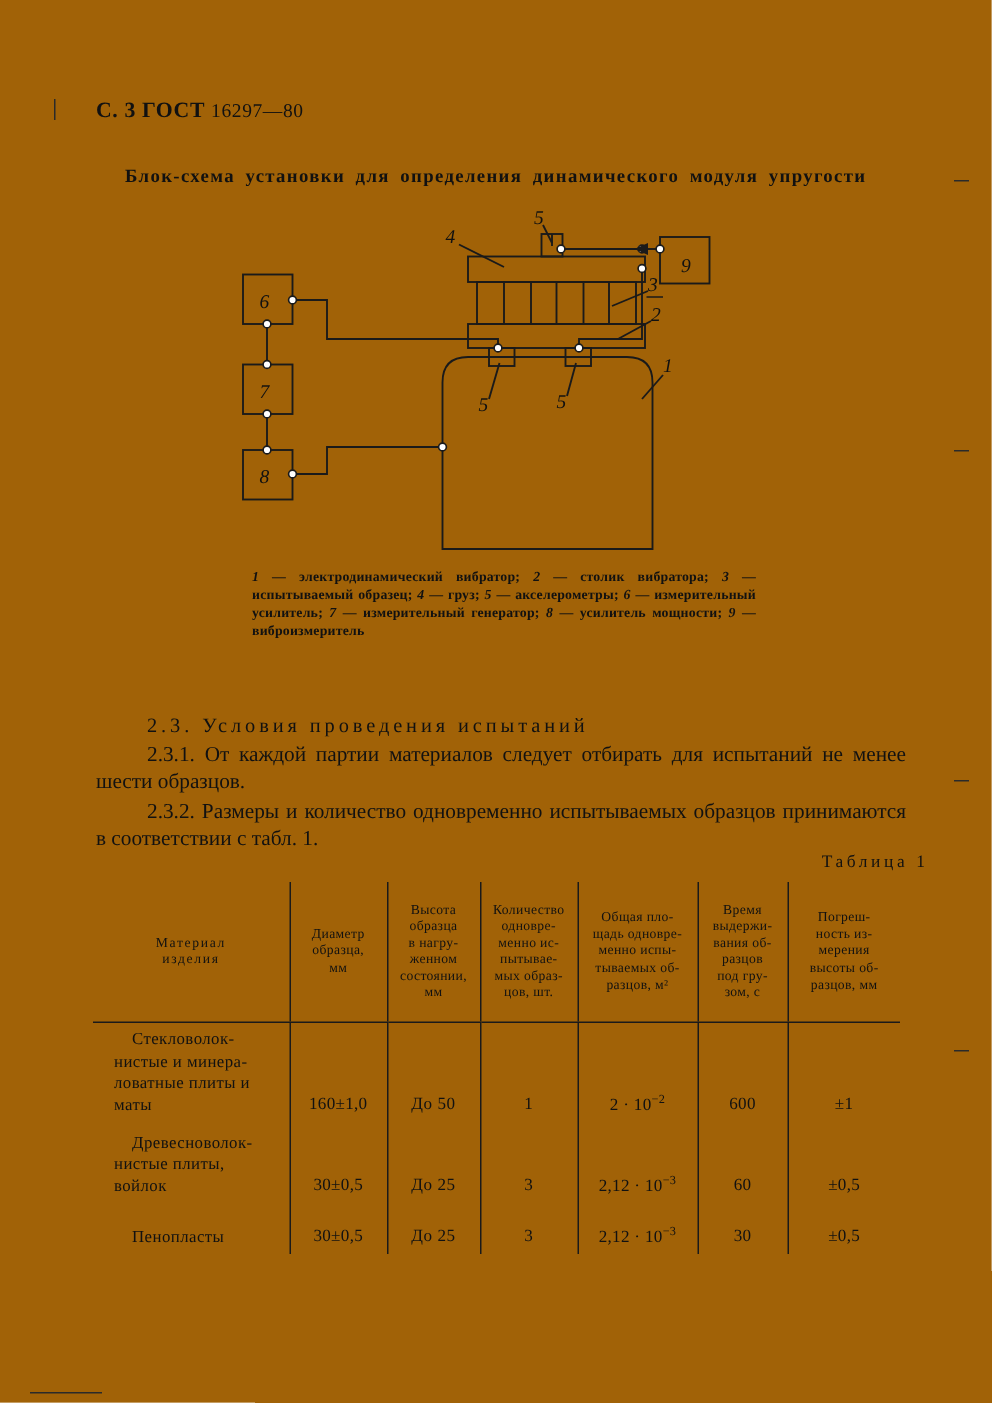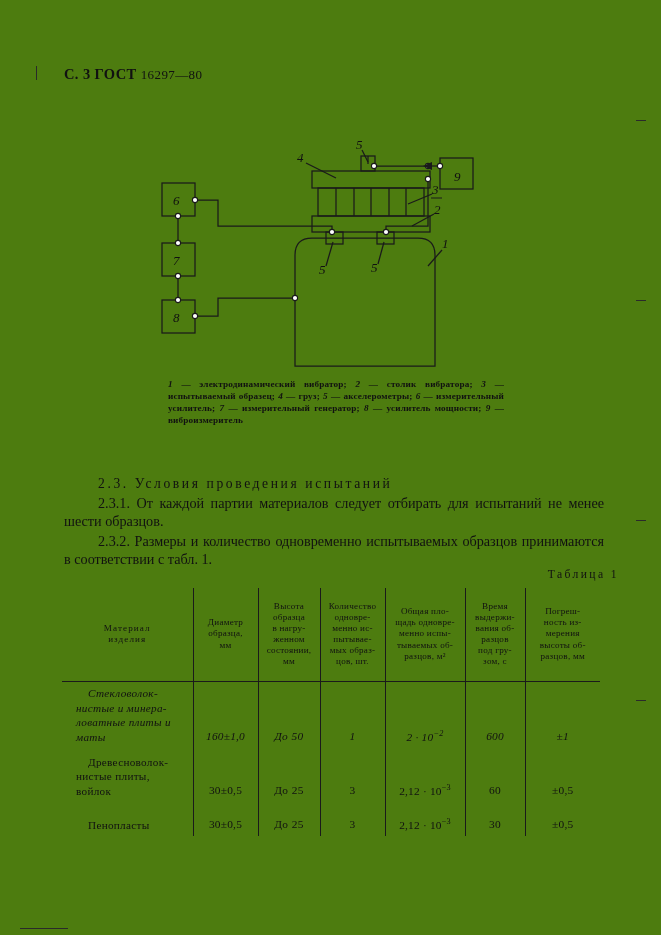--- a/index.html
+++ b/index.html
@@ -11,21 +11,21 @@
     width: 661px;
     height: 935px;
     position: relative;
     font-family: "Liberation Serif", serif;
     color: #111111;
     overflow: hidden;
   }
   .page {
     position: absolute;
     inset: 0;
-    background: #4d7c0f;
+    background: #a16207;
   }
 
   
   .page-header {
     position: absolute;
     left: 64px;
     top: 66px;
     font-size: 14.5px;
     letter-spacing: 0.4px;
     white-space: nowrap;
@@ -157,21 +157,21 @@
   }
   .tbl tbody td:first-child { border-left: none; }
   .tbl tbody td.matcell {
     text-align: left;
     padding-left: 14px;
     padding-right: 2px;
     font-size: 11.2px;
     letter-spacing: 0.3px;
   }
   .tbl tbody td.matcell .ind { display: block; text-indent: 12px; }
-  .tbl tbody tr.tall td { height: 56px; font-style: italic; }
+  .tbl tbody tr.tall td { height: 56px; }
   .tbl tbody tr.mid td  { height: 46px; }
   .tbl tbody tr.short td{ height: 26px; }
   .tbl sup { font-size: 0.72em; vertical-align: super; }
   .tbl .dotop { letter-spacing: 0.4px; }
 </style>
 </head>
 <body>
 
 <div class="page">
 
@@ -181,20 +181,21 @@
   <div class="crop-mark cm-b3"></div>
   <div class="crop-mark cm-b4"></div>
   <div class="crop-mark cm-bot"></div>
 
   <div class="page-header">
     <span class="bold">С. 3</span>
     <span class="bold">ГОСТ</span>
     <span class="smallnum">16297—80</span>
   </div>
 
+  <div class="fig-title">Блок-схема установки для определения динамического модуля упругости</div>
 
   <div class="diagram">
     <svg width="400" height="250" viewBox="0 0 400 250" xmlns="http://www.w3.org/2000/svg">
       <g fill="none" stroke="#1a1a1a" stroke-width="1.25" stroke-linejoin="miter">
 
         <path d="M 155 117 L 155 228 L 295 228 L 295 117 Q 295 100 278 100 L 172 100 Q 155 100 155 117 Z"></path>
 
         <rect x="172" y="33" width="118" height="17"></rect>
 
         <rect x="178" y="50" width="106" height="28"></rect>

